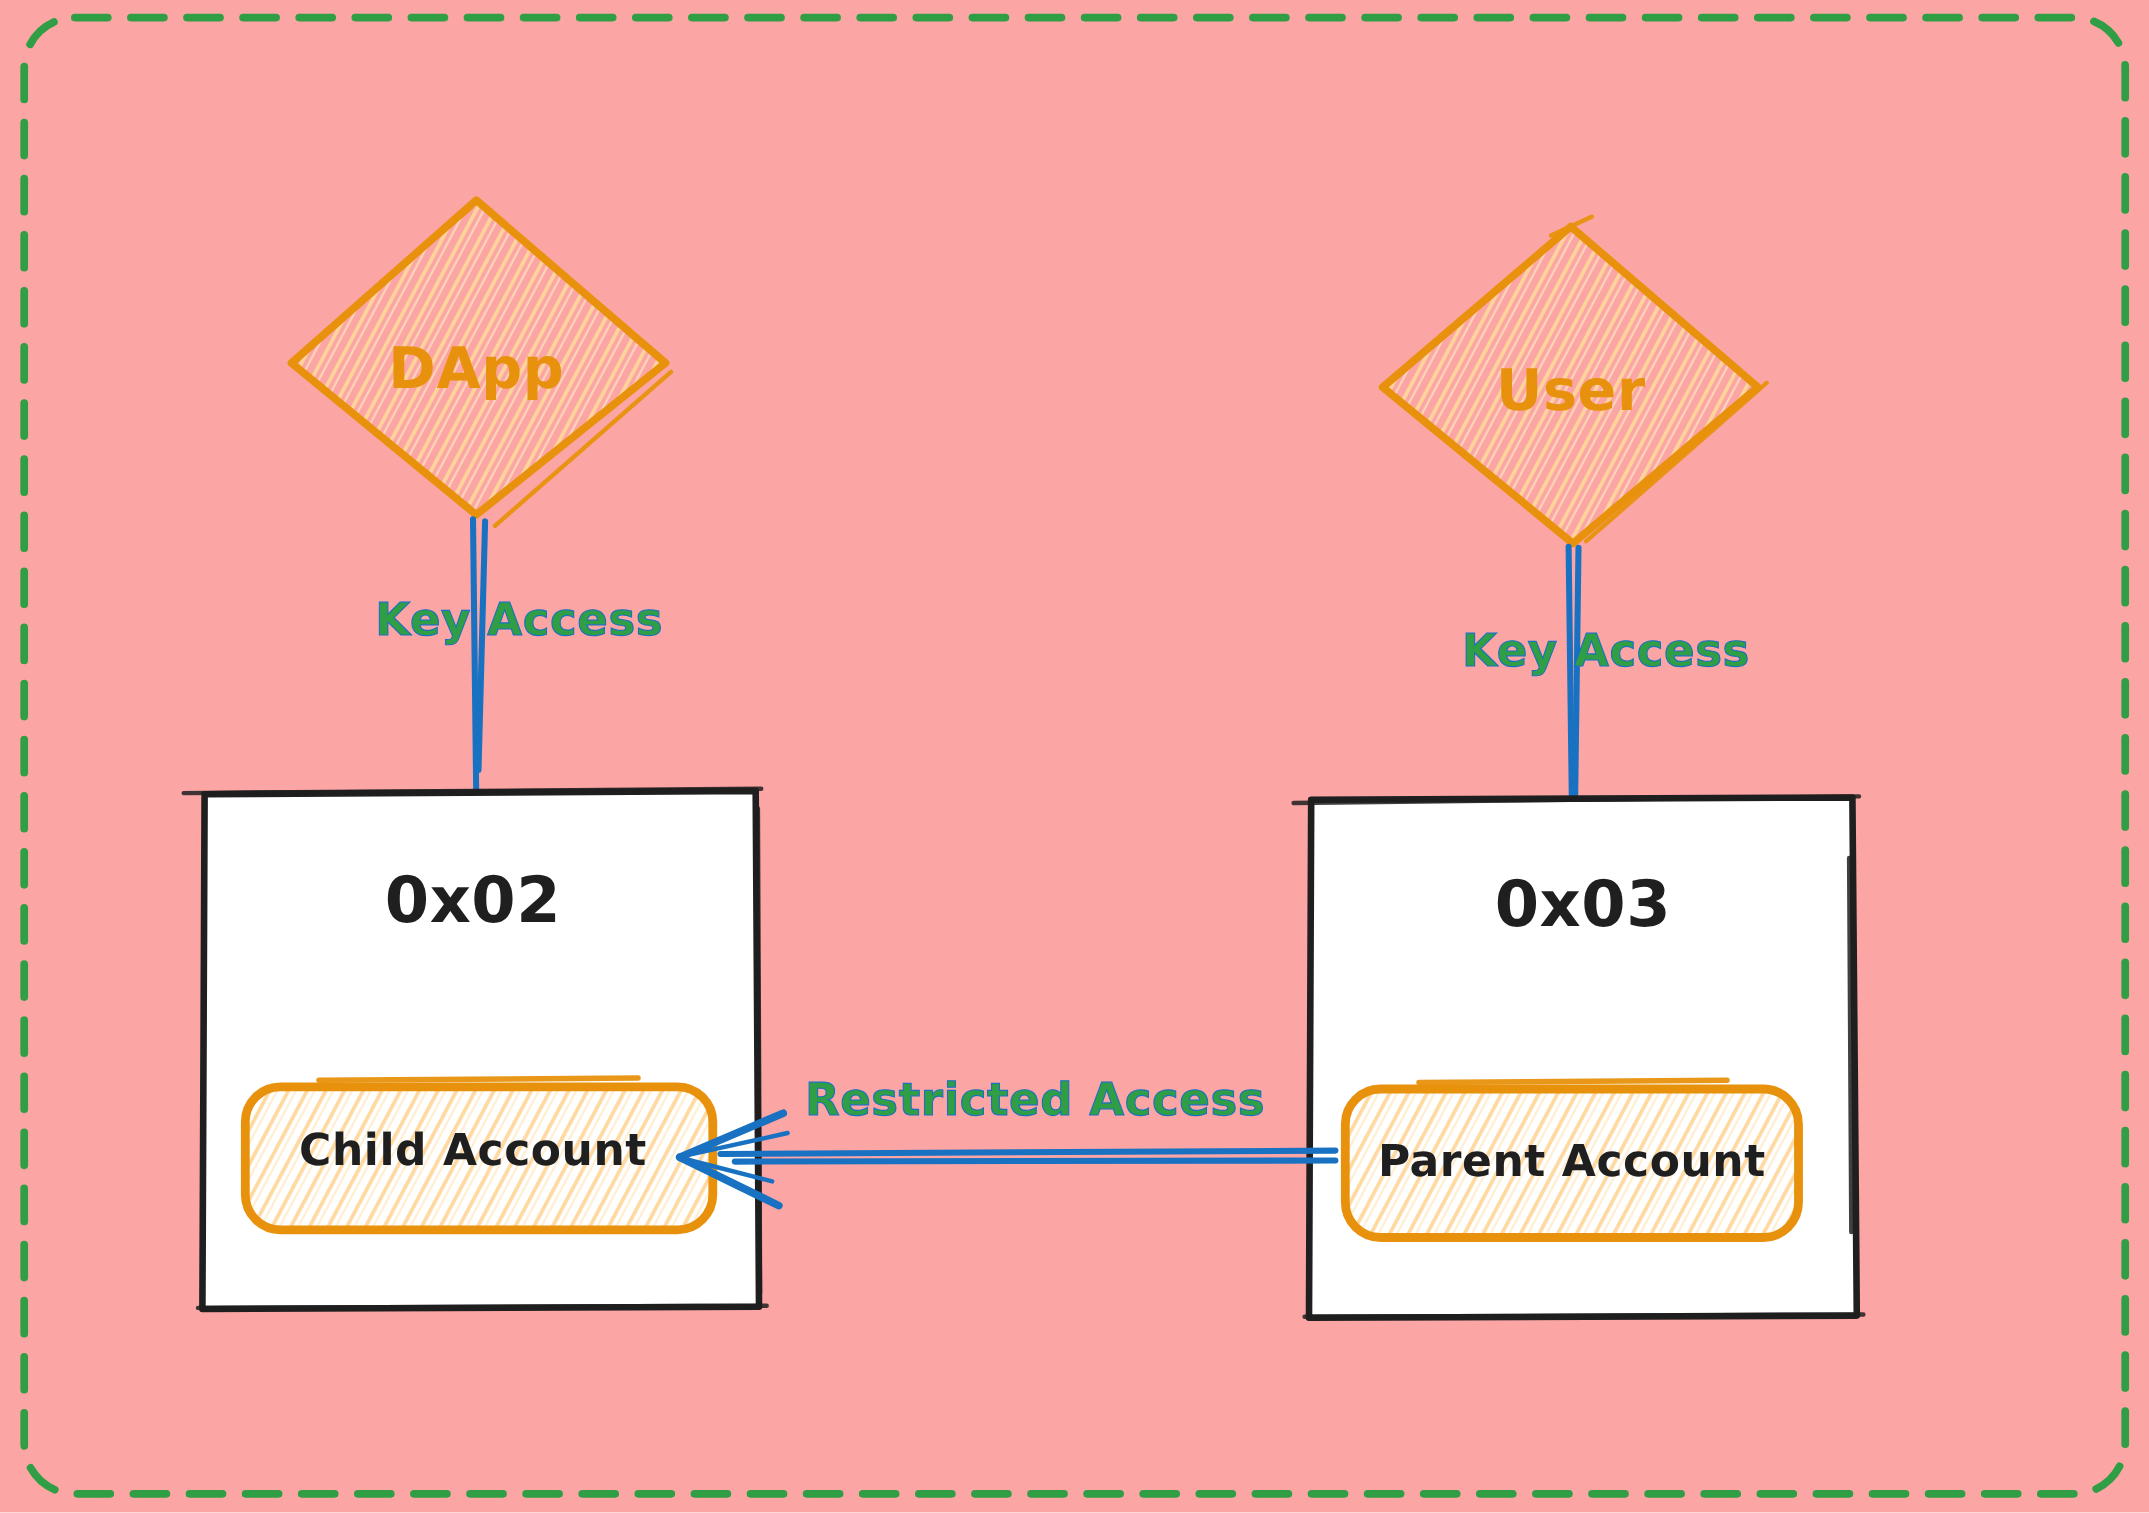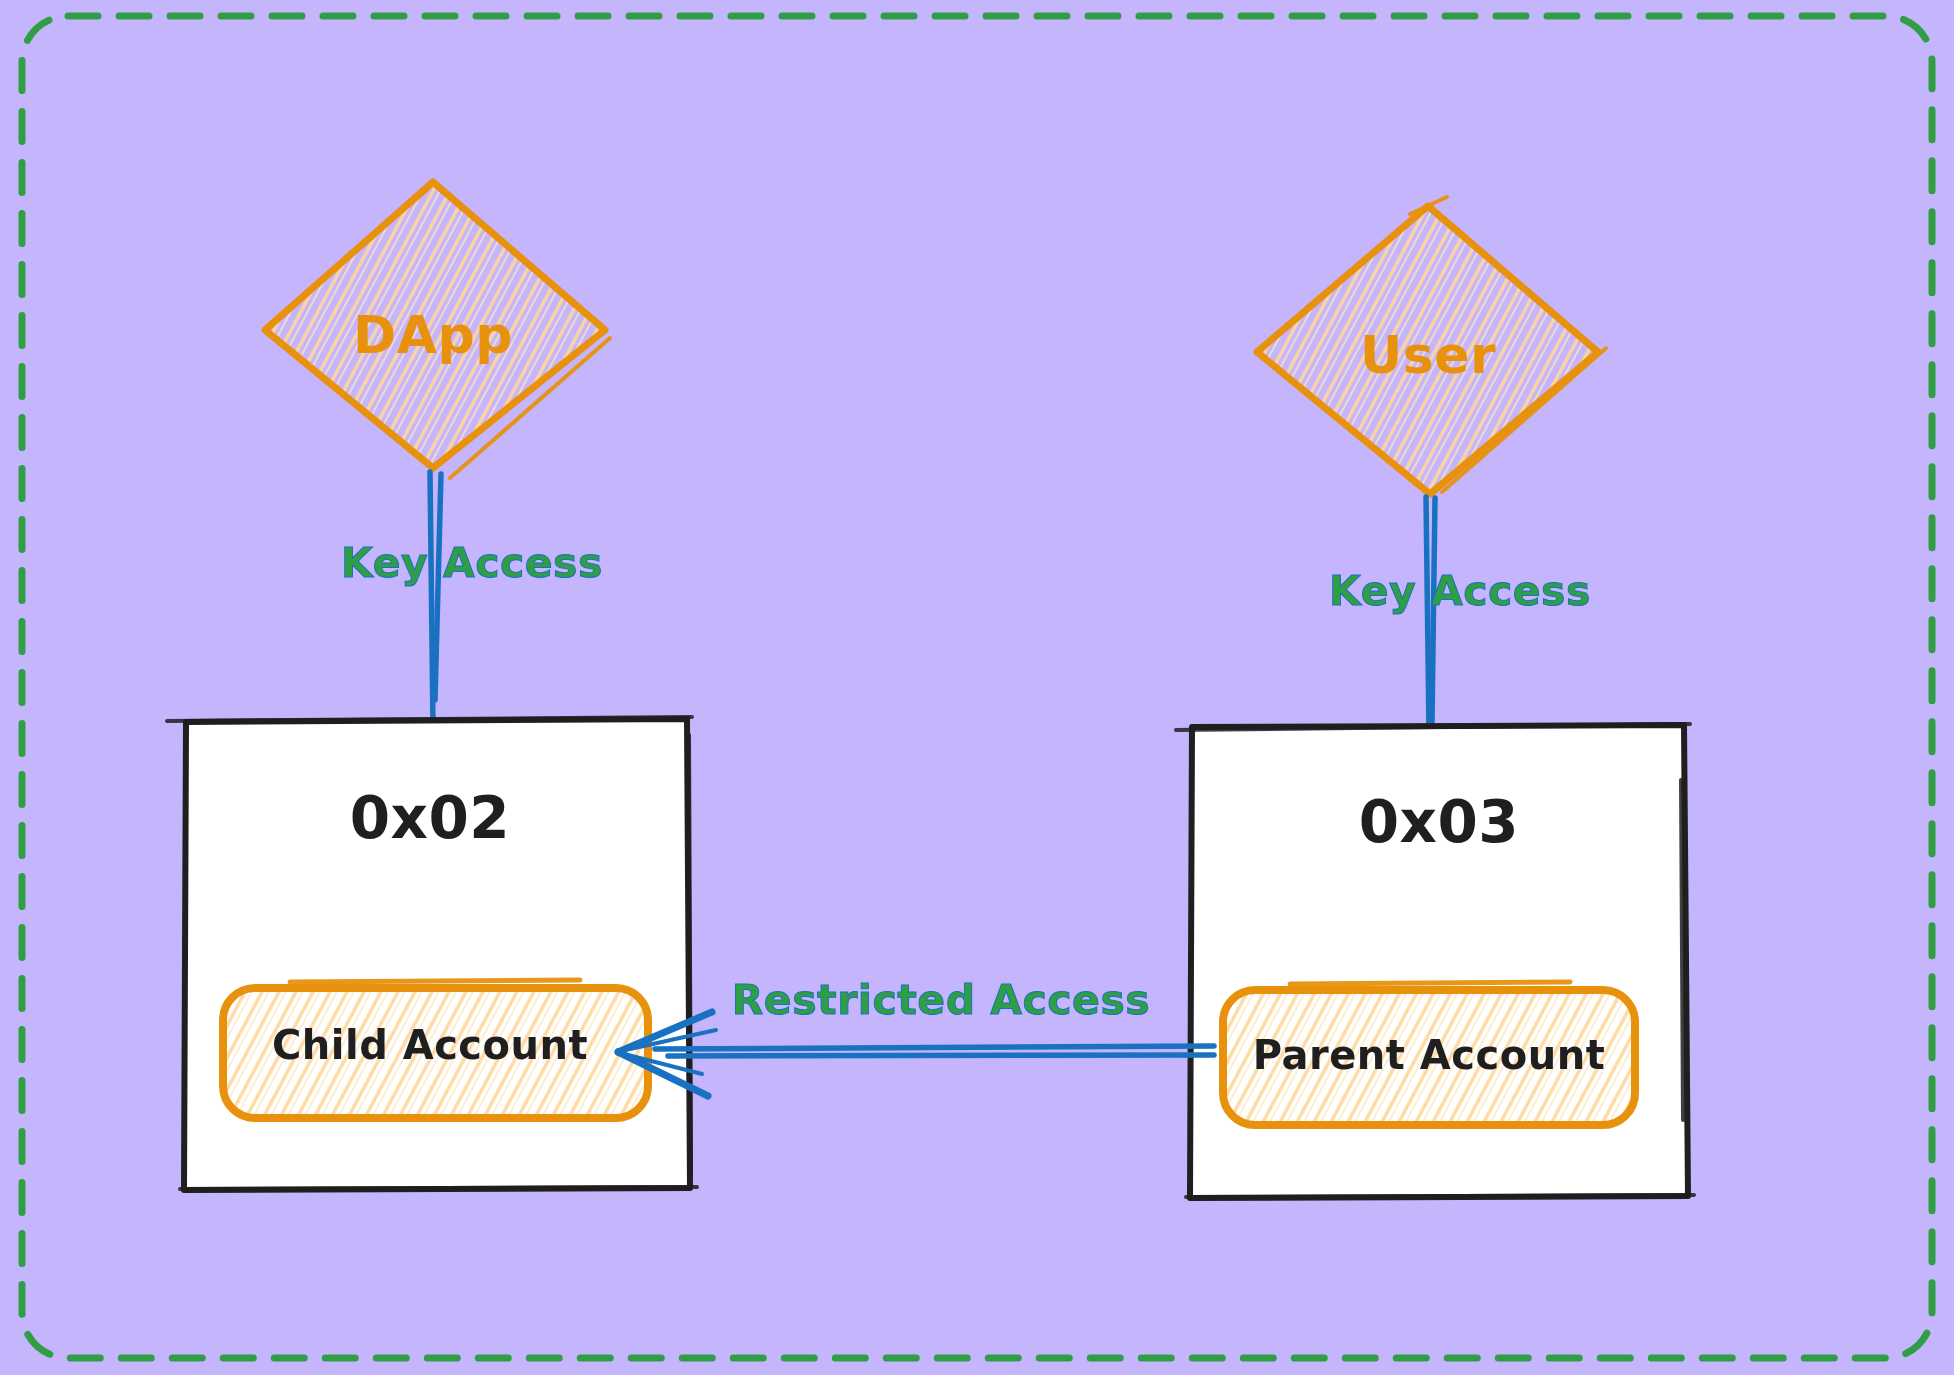--- a/index.html
+++ b/index.html
@@ -7,21 +7,21 @@
     padding: 0;
     background: #ffffff;
     width: 1954px;
     height: 1375px;
     overflow: hidden;
   }
   .canvas-wrap {
     position: relative;
     width: 1954px;
     height: 1375px;
-    background: #c4b5fd;
+    background: #fca5a5;
   }
   svg { display: block; }
   text {
     font-family: "DejaVu Sans", sans-serif;
     font-weight: 600;
     letter-spacing: 0.5px;
   }
   .frame-rect {
     fill: none;
     stroke: #2f9e44;

